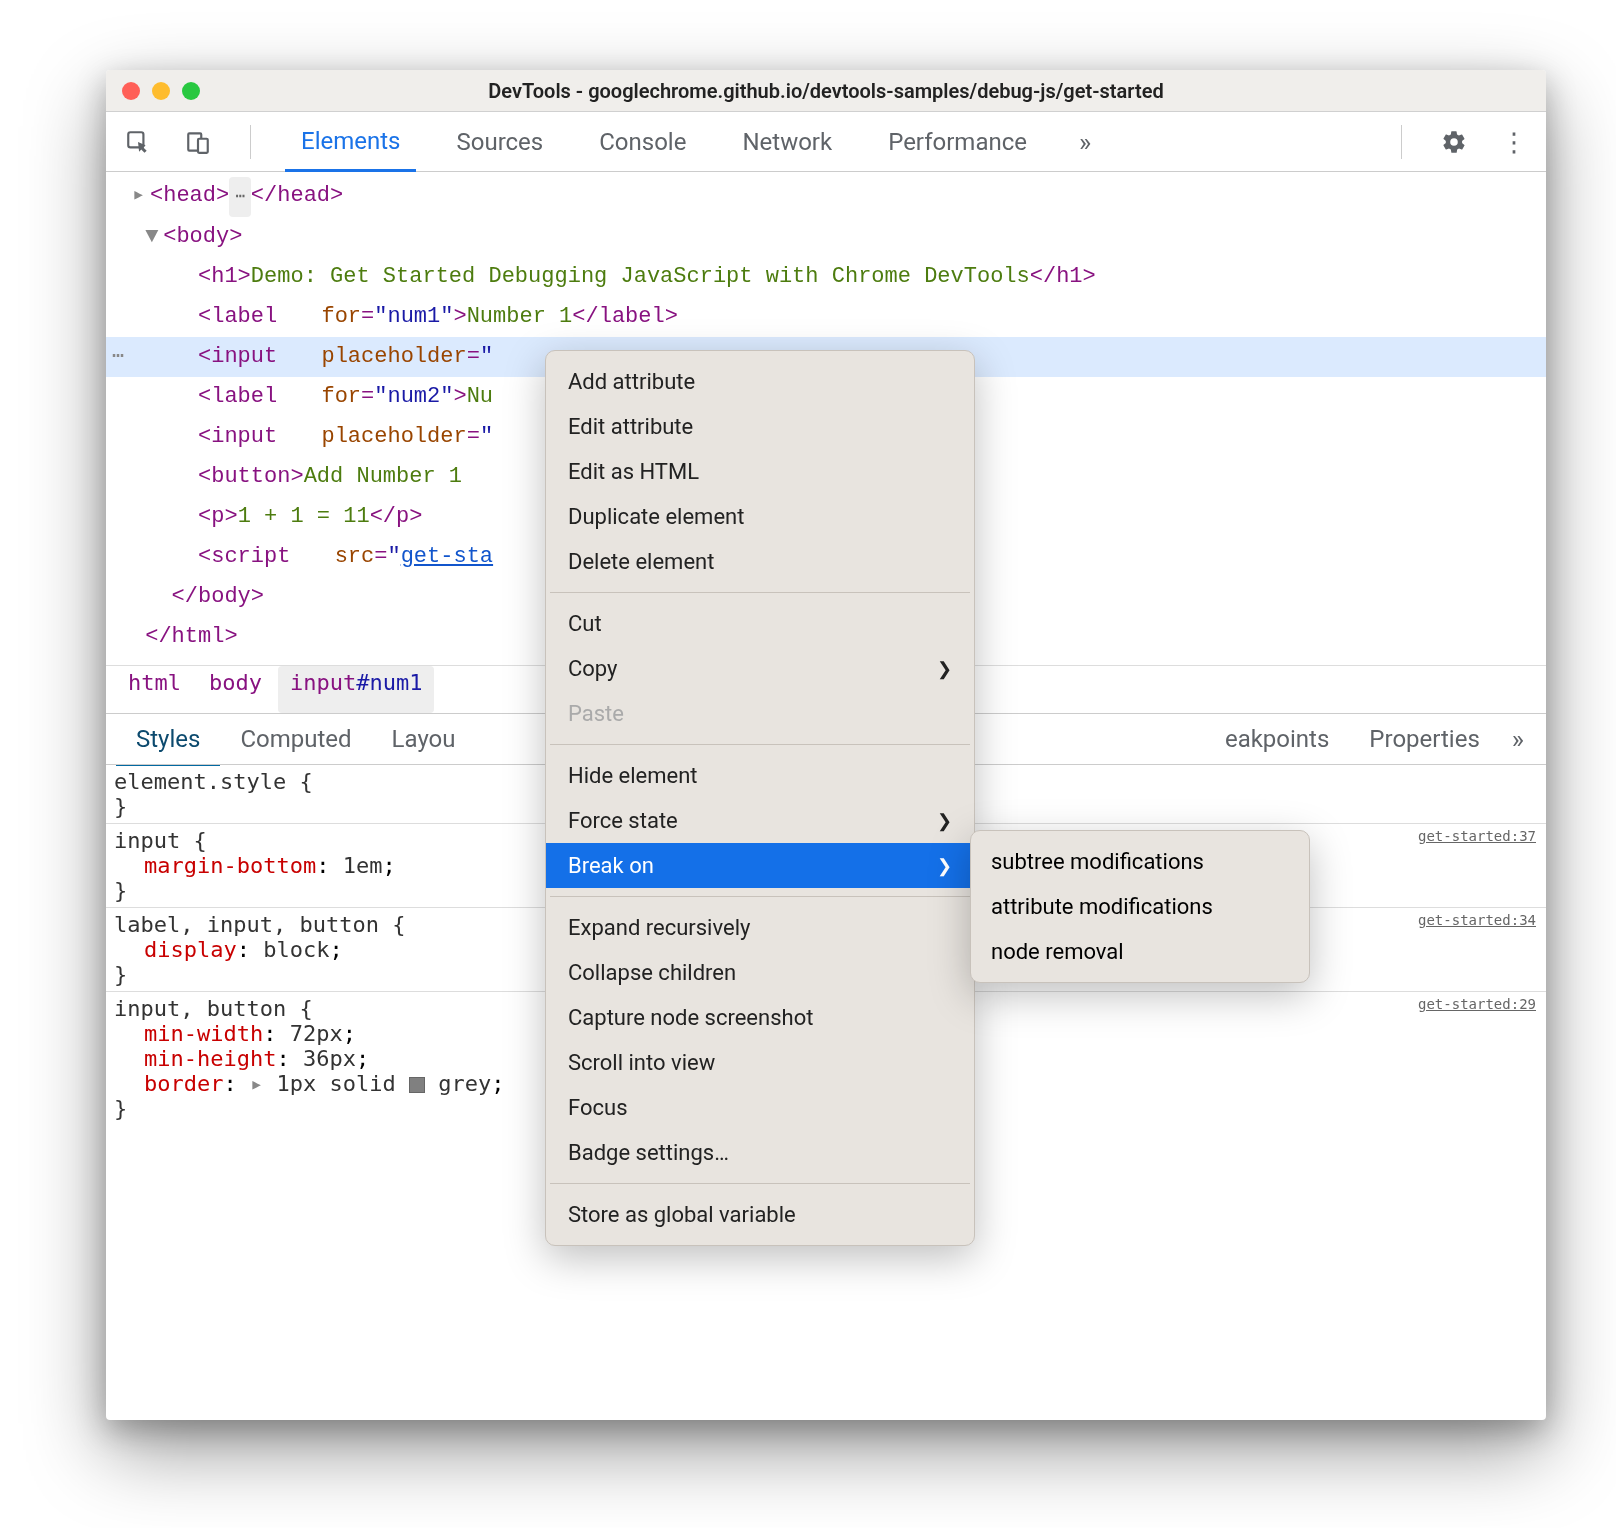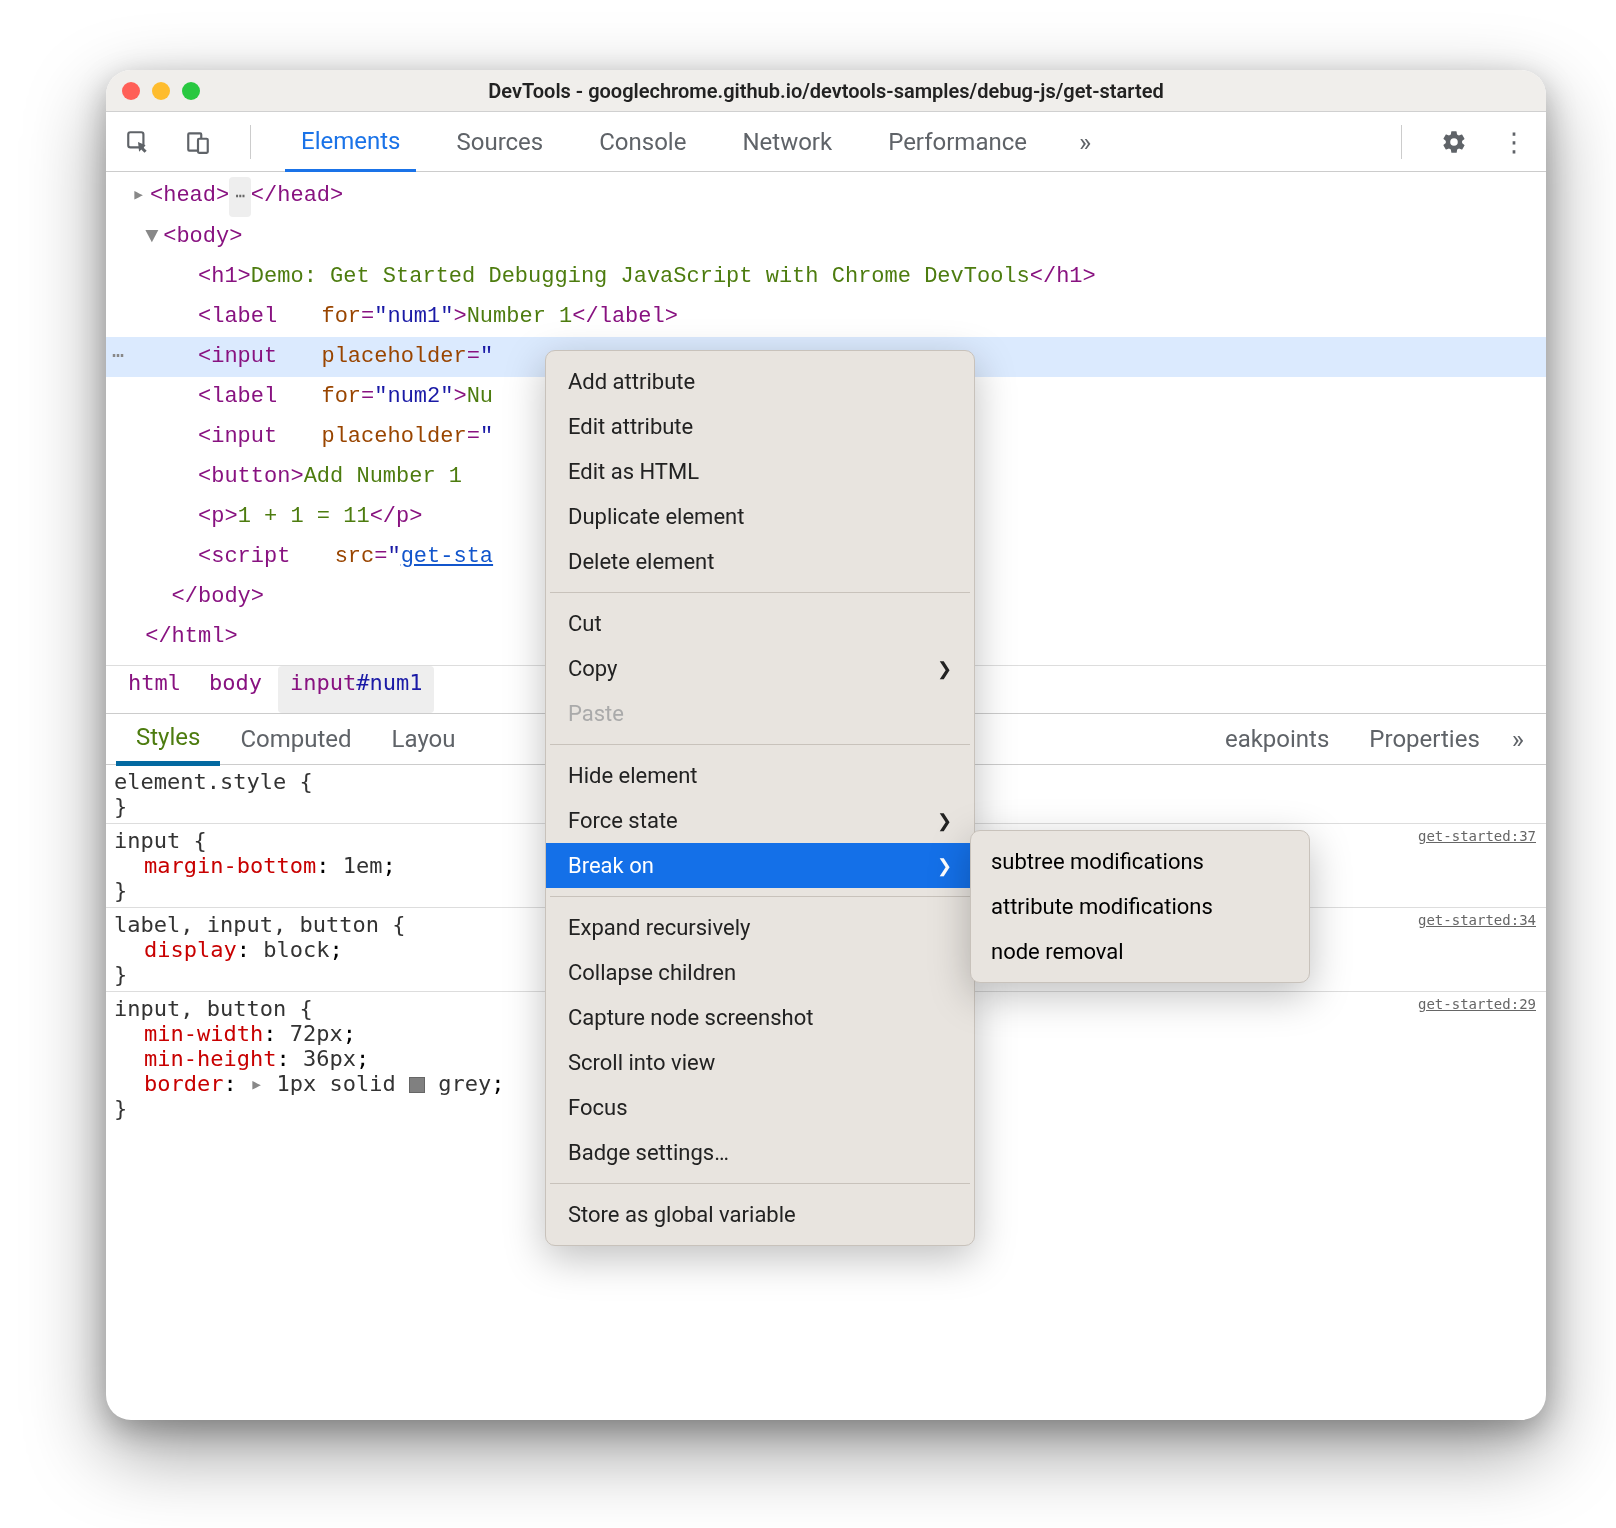--- a/index.html
+++ b/index.html
@@ -10,21 +10,21 @@
   height: 1528px;
   position: relative;
 }
 .window {
   position: absolute;
   left: 106px;
   top: 70px;
   width: 1440px;
   height: 1350px;
   background: #fff;
-  border-radius: 25px;
+  border-radius: 4px;
   box-shadow: 0 30px 80px rgba(0,0,0,0.4), 0 10px 30px rgba(0,0,0,0.25);
   overflow: hidden;
   display: flex;
   flex-direction: column;
 }
 .titlebar {
   height: 42px;
   background: #f0eeeb;
   border-bottom: 1px solid #d0d0d0;
   display: flex;
@@ -94,21 +94,21 @@
 .styles-tabs {
   height: 52px;
   border-top: 1px solid #ccc;
   border-bottom: 1px solid #ccc;
   display: flex;
   align-items: center;
   padding: 0 10px;
   gap: 0;
 }
 .stab { font-size: 24px; color: #5f6368; padding: 0 20px; height: 52px; display: flex; align-items: center; cursor: pointer; }
-.stab.active { color: #4d7c0f; border-bottom: 5px solid #0369a1; margin-bottom: -1px; }
+.stab.active { color: #0c4a6e; border-bottom: 1px solid #0369a1; margin-bottom: -1px; }
 
 .filter-row {
   height: 48px;
   border-bottom: 1px solid #ddd;
   display: flex;
   align-items: center;
   padding: 0 10px;
   gap: 10px;
 }
 .filter-input { flex: 1; border: none; font-size: 22px; color: #888; outline: none; height: 100%; }

